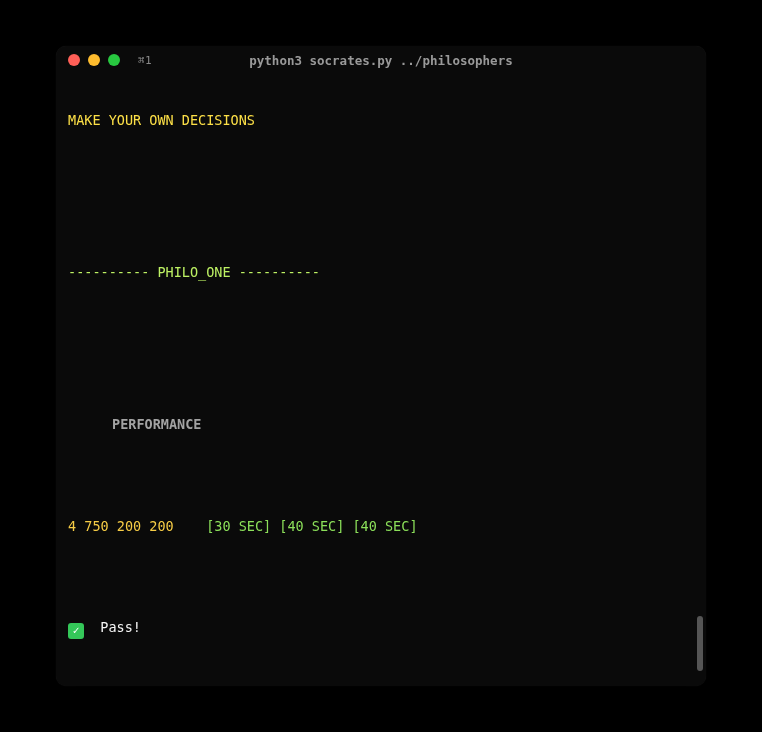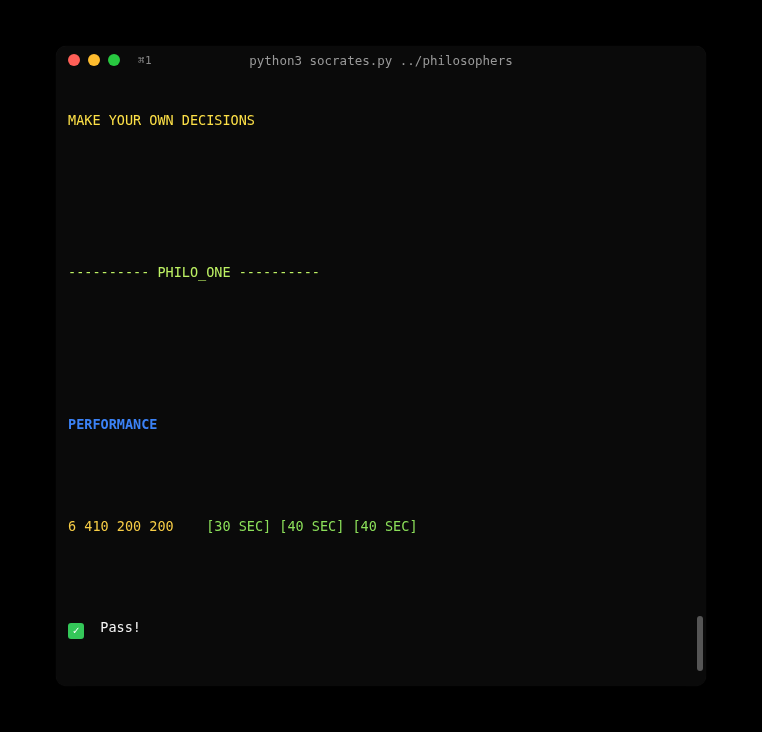--- a/index.html
+++ b/index.html
@@ -52,38 +52,39 @@
       margin-left: 18px;
       letter-spacing: 0.5px;
     }
     .title {
       position: absolute;
       left: 0; right: 0;
       text-align: center;
       color: #999;
       font-size: 12.5px;
       pointer-events: none;
+      font-weight: bold;
     }
     .content {
       flex: 1;
       overflow-y: auto;
       padding: 4px 12px 12px 12px;
       color: #eee;
       line-height: 1.25;
       white-space: pre;
       position: relative;
     }
     .content::-webkit-scrollbar { width: 8px; }
     .content::-webkit-scrollbar-track { background: transparent; }
     .content::-webkit-scrollbar-thumb { background: #555; border-radius: 4px; }
     .row { min-height: 17px; font-weight: 500; }
     .red { color: #fde047; }
     .blue { color: #bef264; }
     .white { color: #f5f5f5; }
-    .whitebold { color: #3b82f6; font-weight: 700; }
+    .whitebold { color: #a3a3a3; font-weight: 700; margin-left: 44px; }
     .yellow { color: #f7cd46; }
     .green { color: #8ce05a; }
     .check {
       display: inline-block;
       width: 16px;
       height: 16px;
       background: #34c759;
       border-radius: 3px;
       color: #fff;
       font-size: 11px;
@@ -118,21 +119,21 @@
 
   <div class="content">
     <div class="row red">MAKE YOUR OWN DECISIONS</div>
     <div class="row"></div>
     <div class="row"></div>
     <div class="row blue">---------- PHILO_ONE ----------</div>
     <div class="row"></div>
     <div class="row"></div>
     <div class="row whitebold">PERFORMANCE</div>
     <div class="row"></div>
-    <div class="row"><span class="yellow">6 410 200 200</span><span>    </span><span class="green">[30 SEC] [40 SEC] [40 SEC]</span></div>
+    <div class="row"><span class="yellow">4 750 200 200</span><span>    </span><span class="green">[30 SEC] [40 SEC] [40 SEC]</span></div>
     <div class="row"></div>
     <div class="row white"><span class="check">✓</span><span>  Pass!</span></div>
     <div class="row"></div>
     
     
     
     
     
     
     

